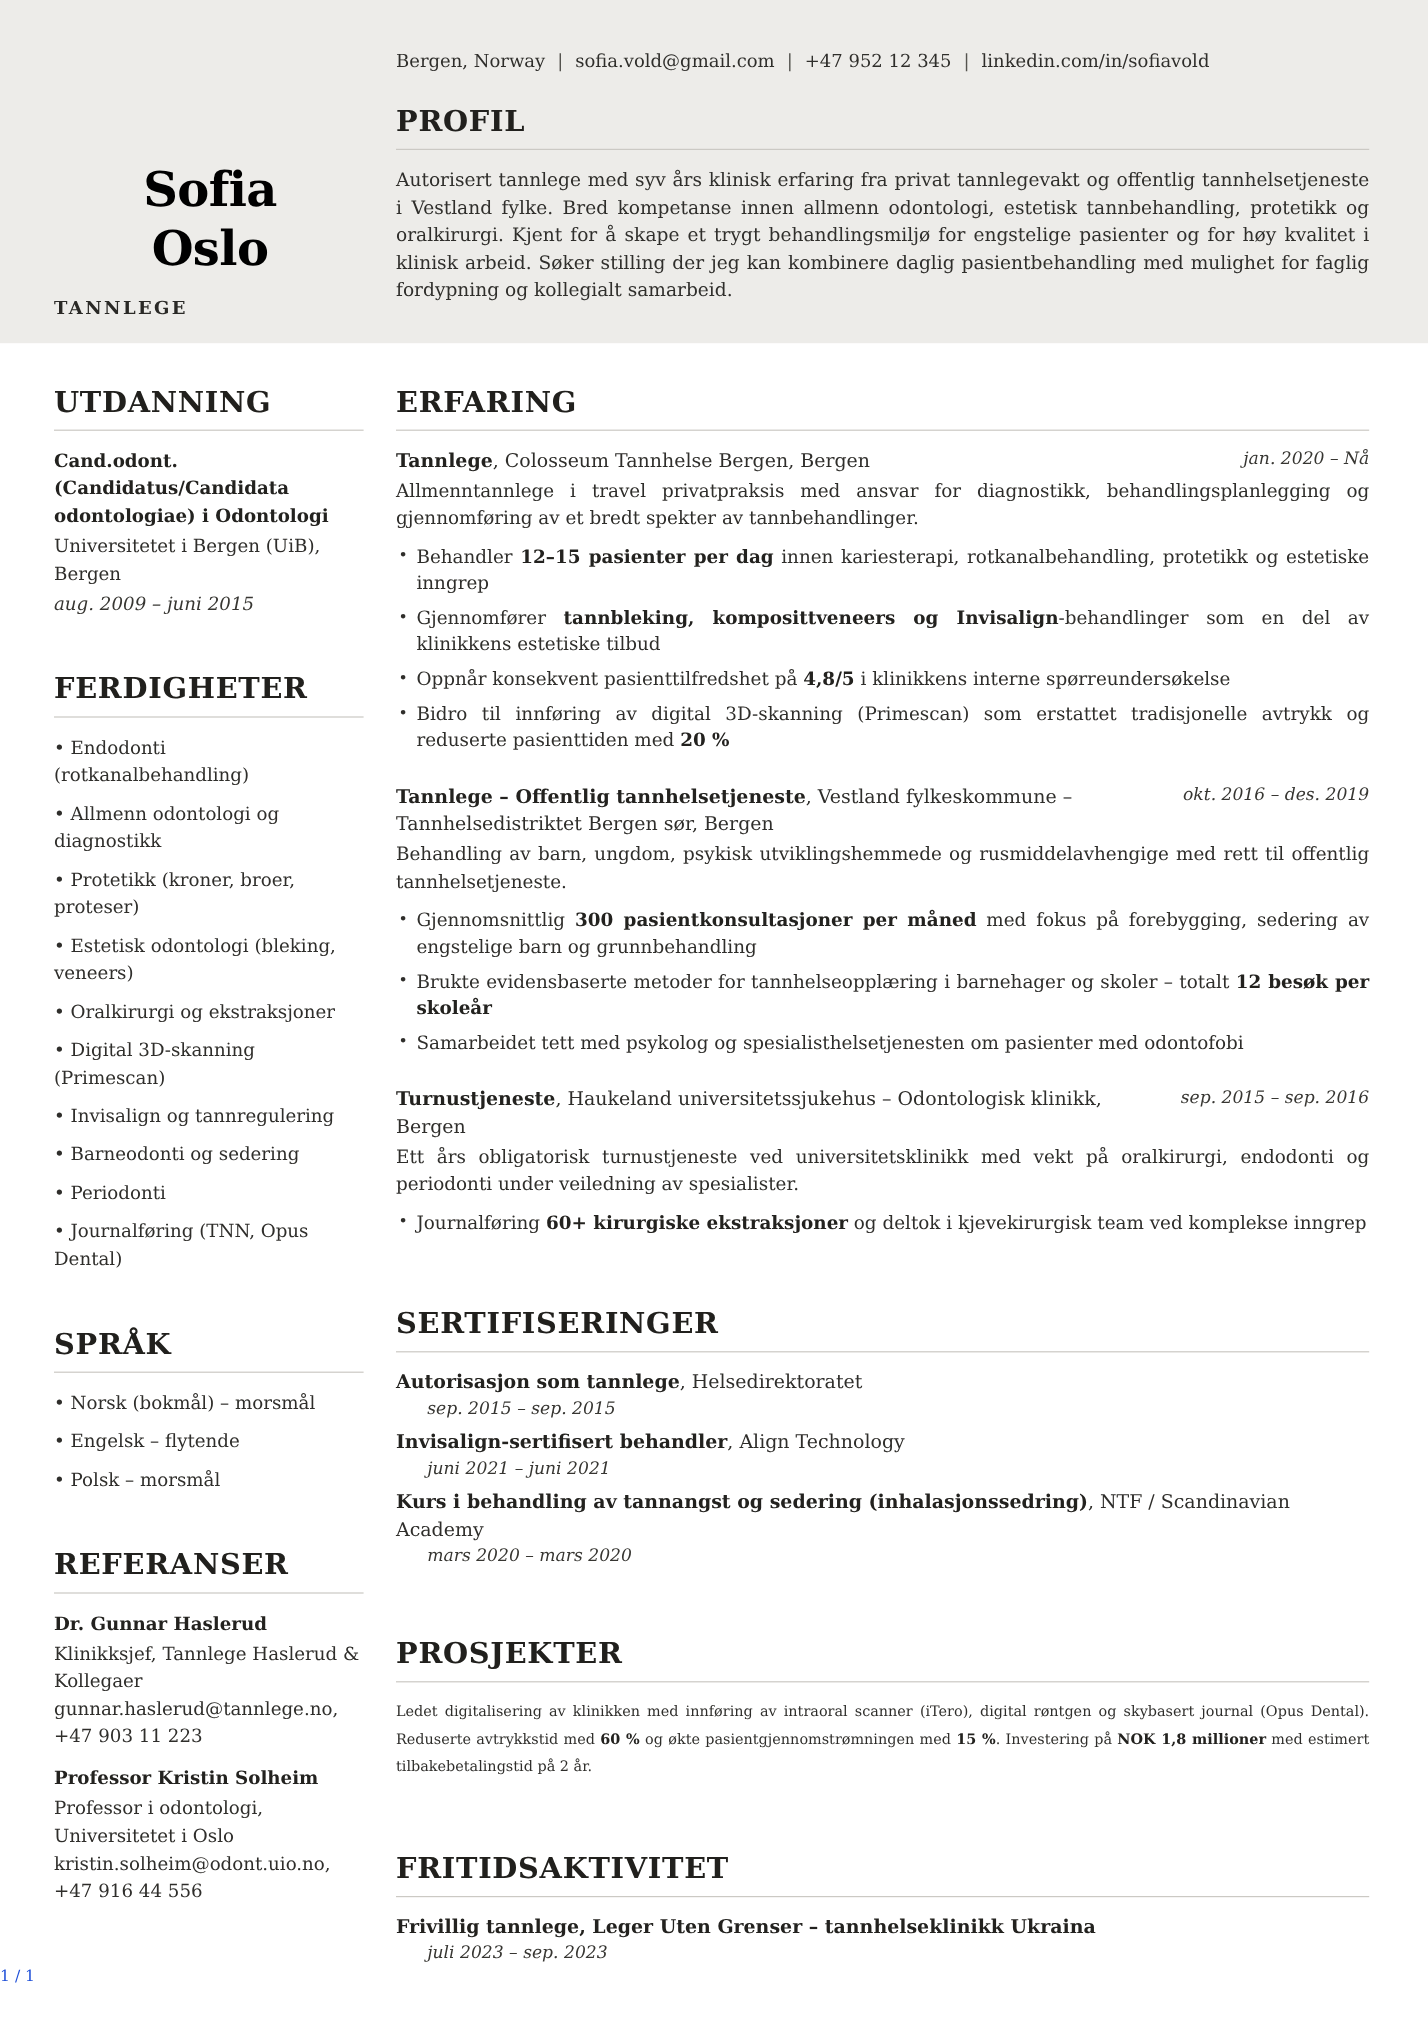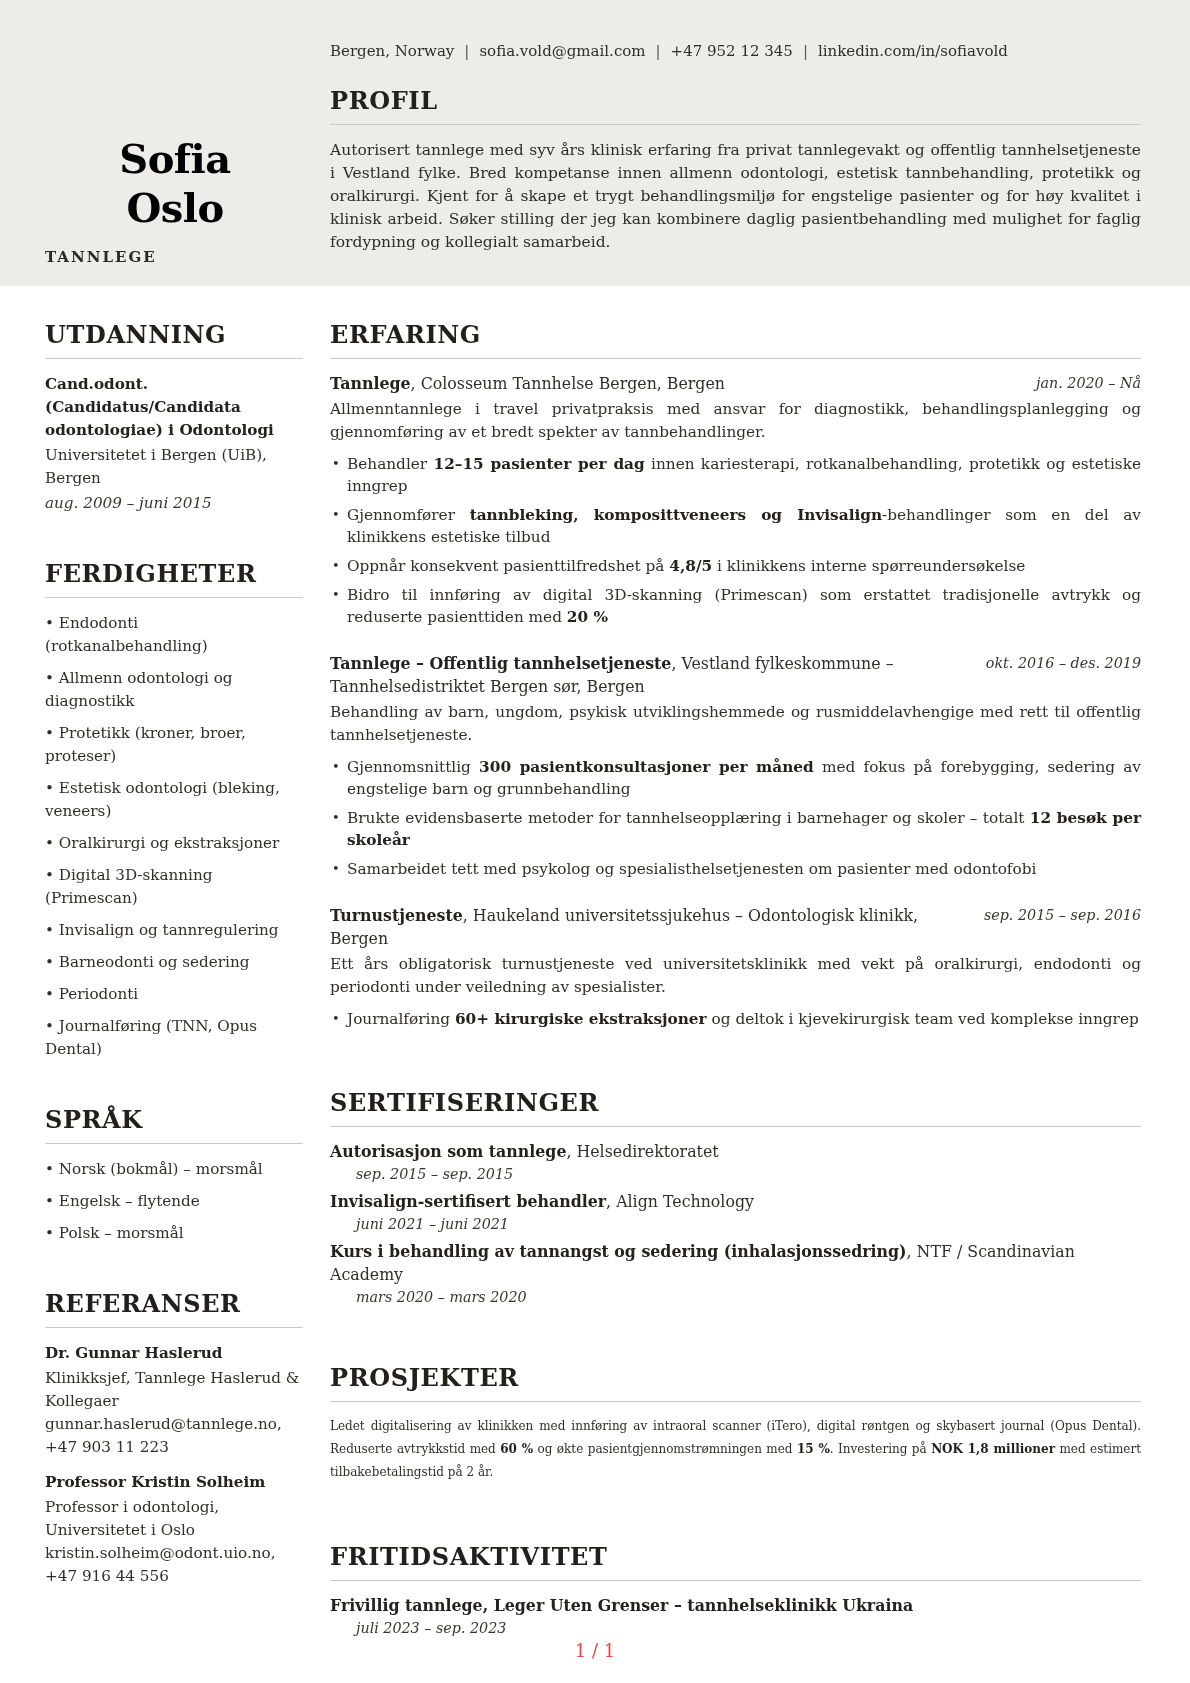--- a/index.html
+++ b/index.html
@@ -81,21 +81,21 @@
     content:"•"; position:absolute; left:2px; top:0;
     font-size:13px; color:#2f2e2b;
   }
   .b { font-weight:bold; color:#23221f; }
   .cert-row { display:flex; align-items:flex-start; margin-bottom:8px;flex-direction:column; }
   .cert-row:last-child { margin-bottom:0; }
   .para { font-size:12px; line-height:23px; text-align:justify; }
   
   .footer {
     position:absolute; left:0; top:1640px; width:1190px;
-    text-align:center; font-size:18px; color:#ef4444;
+    text-align:left; font-size:13px; color:#1d4ed8;
   }
 </style>
 </head>
 <body>
 
 <div class="hero"></div>
 
 <div class="name-block">
   <div class="name">
     <div>Sofia</div>

